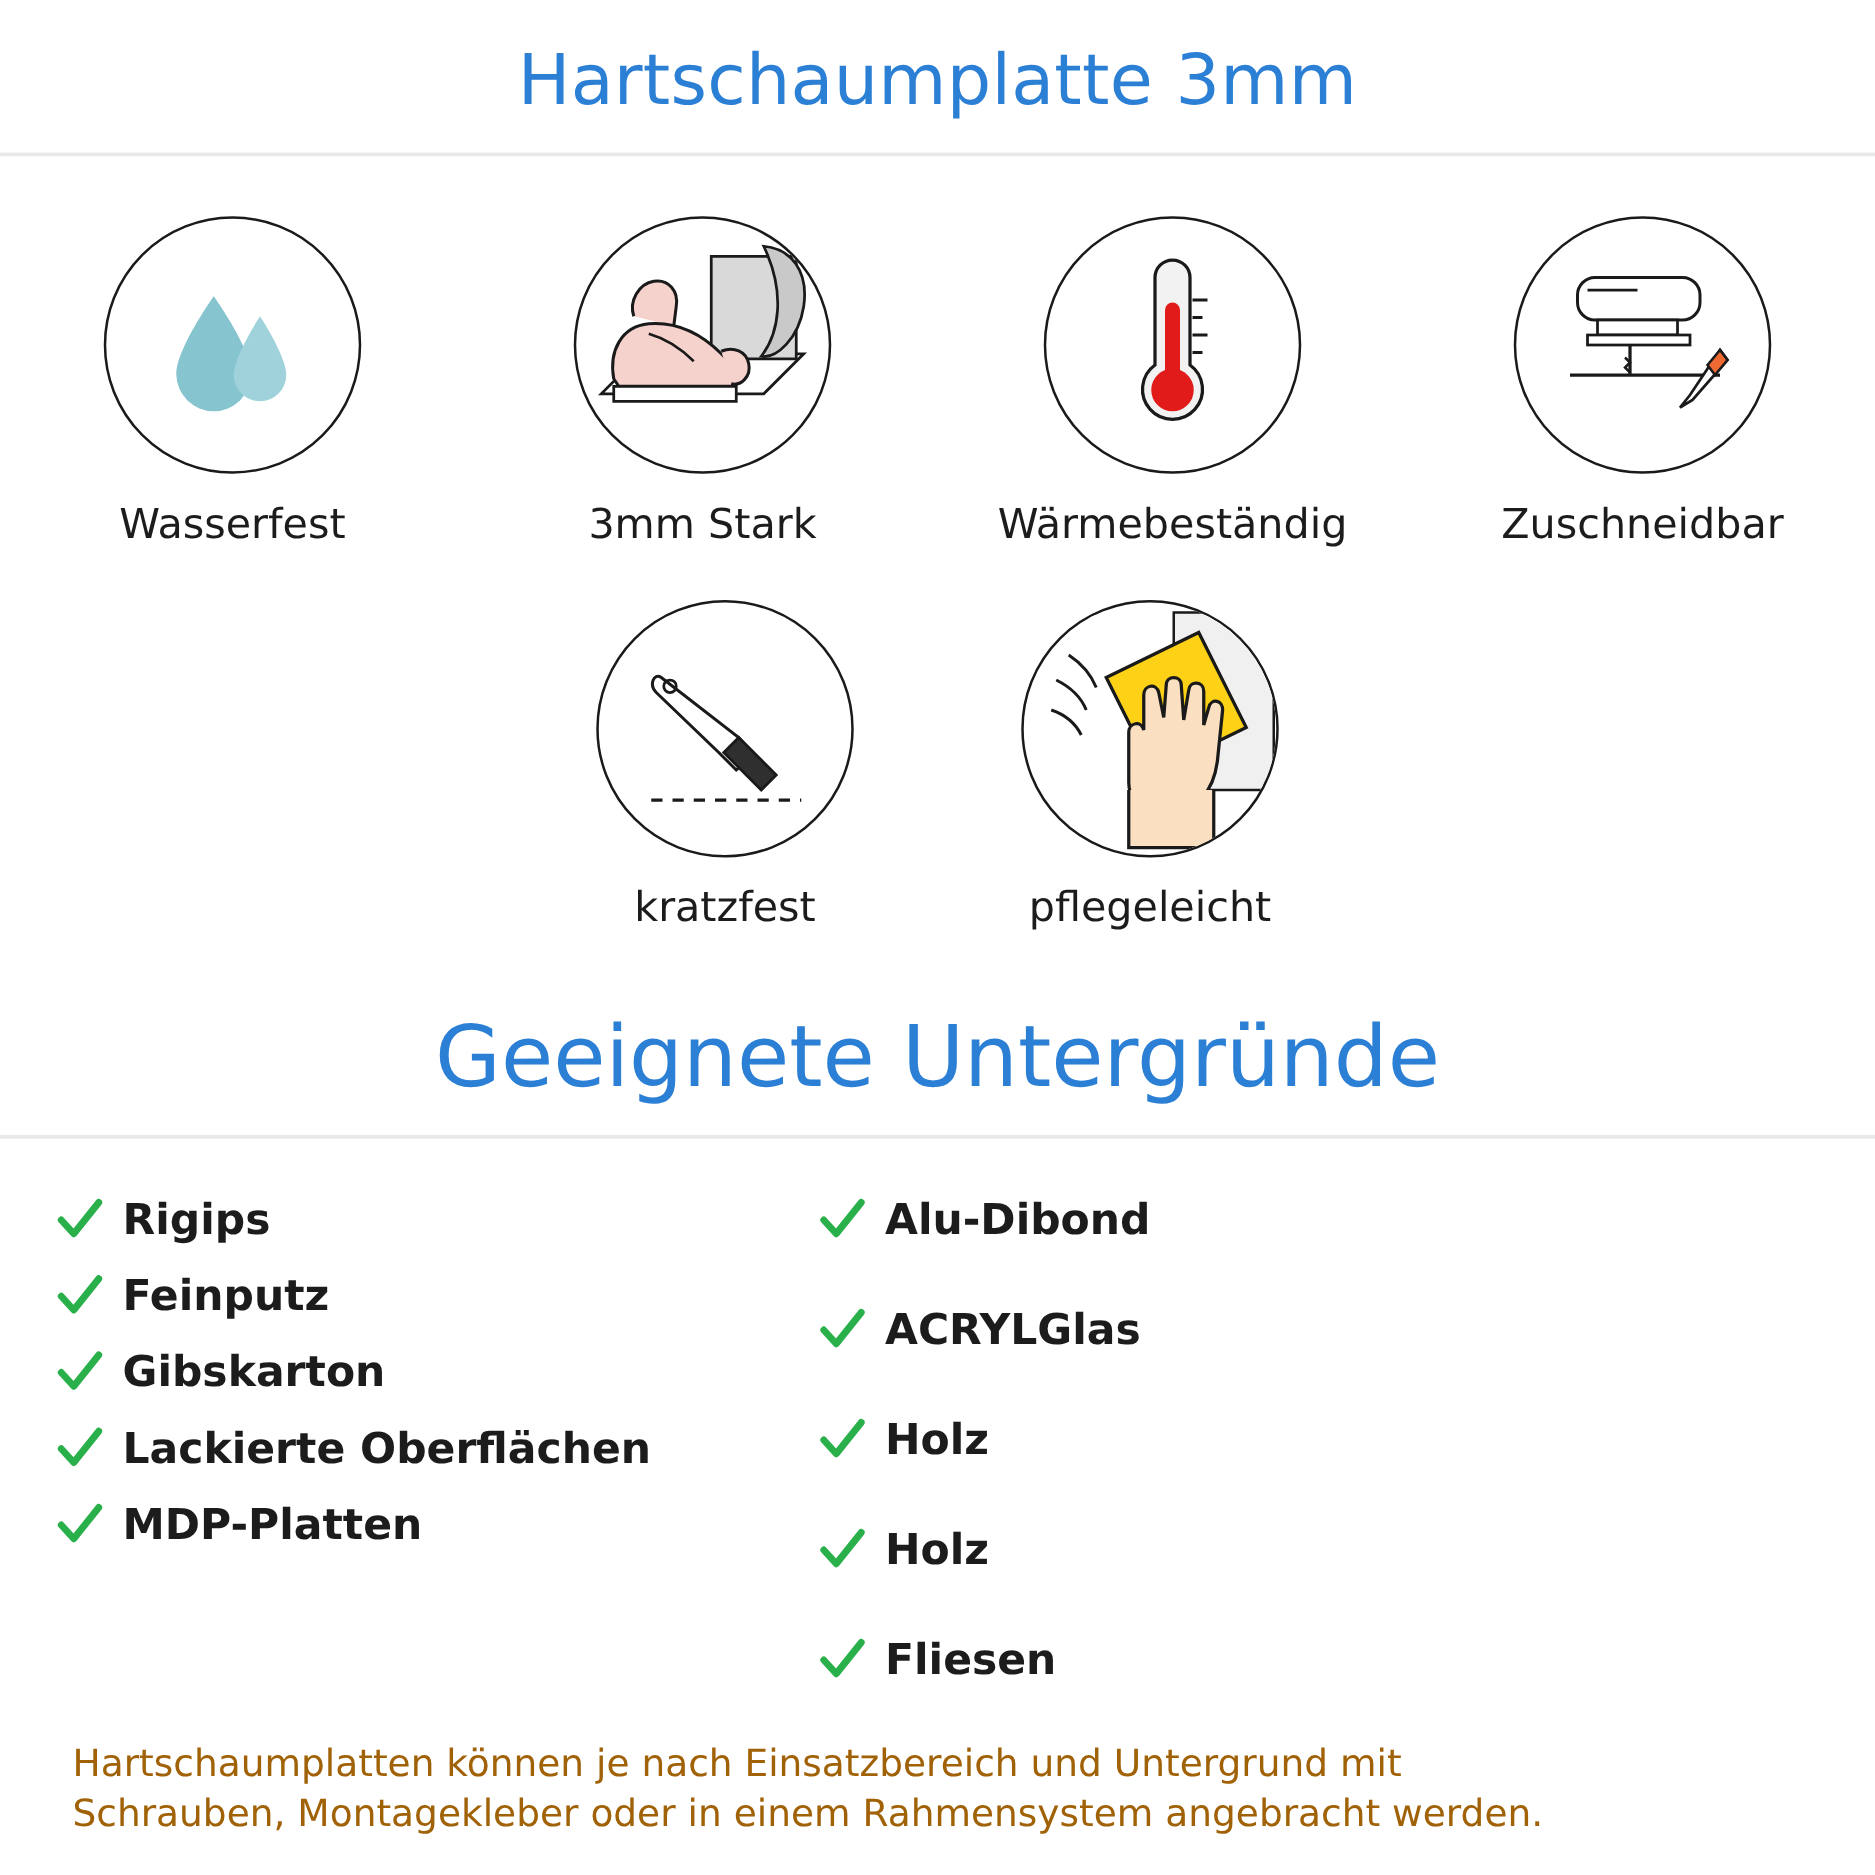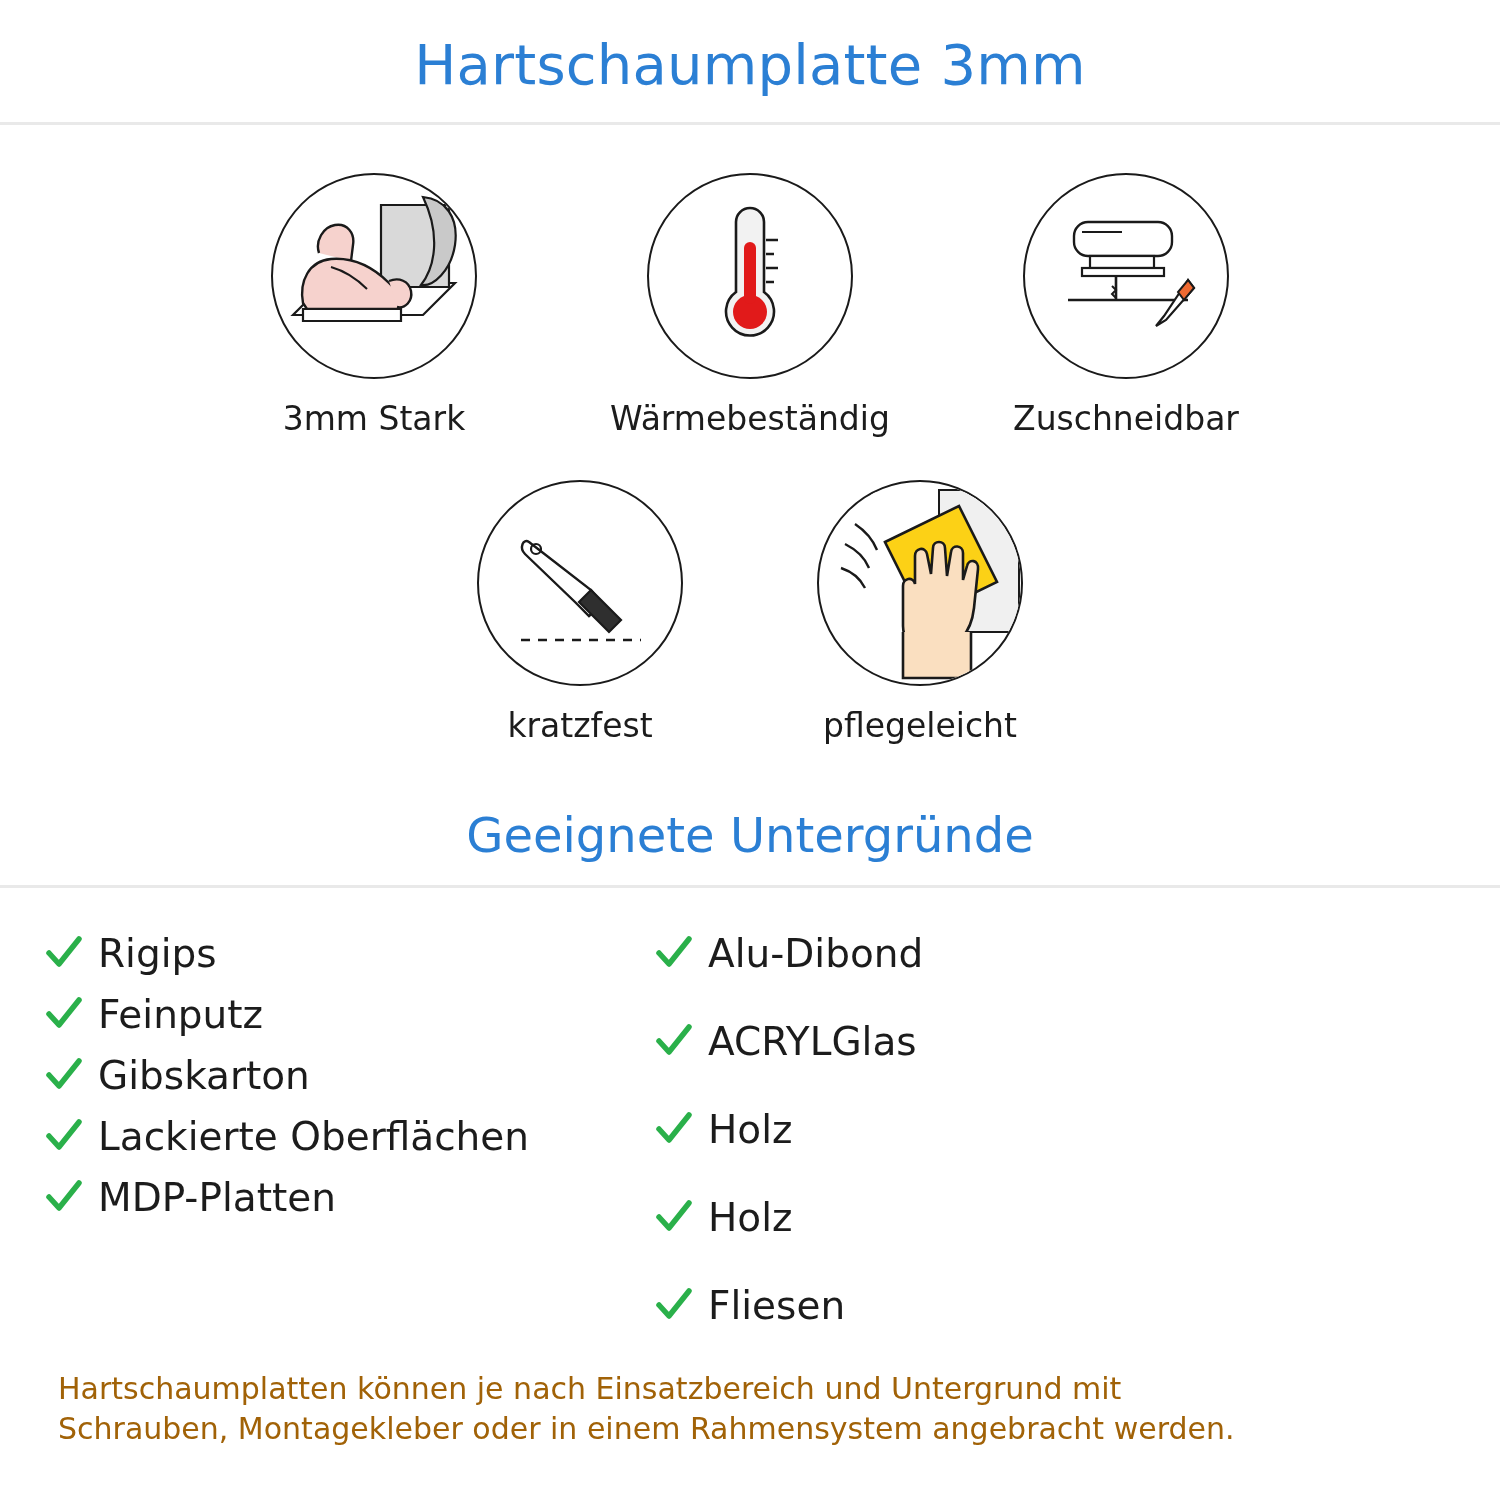--- a/index.html
+++ b/index.html
@@ -76,21 +76,21 @@
   }
 
   
   .sub-block {
     margin-top: 62px;
     text-align: center;
     padding-bottom: 22px;
     border-bottom: 3px solid #e9e9e9;
   }
   .sub-title {
-    font-size: 48px;
+    font-size: 68px;
     color: #2b7fd4;
     font-weight: 400;
   }
 
   
   .substrates {
     display: flex;
     padding: 36px 44px 0 44px;
     gap: 0;
   }
@@ -108,24 +108,25 @@
     gap: 14px;
     height: 59px;
   }
   .check {
     flex: 0 0 auto;
     width: 40px;
     height: 40px;
     display: block;
   }
   .sub-text {
-    font-size: 39px;
+    font-size: 34px;
     color: #1c1c1c;
     white-space: nowrap;
     line-height: 1;
+    font-weight: bold;
   }
 
   
   .note {
     margin-top: 34px;
     padding: 0 58px;
     color: #a16207;
     font-size: 30px;
     line-height: 1.34;
   }
@@ -137,20 +138,31 @@
 <div class="page">
 
   <div class="title-block">
     <div class="main-title">Hartschaumplatte 3mm</div>
   </div>
 
   <div class="features">
 
     <div class="feature-row row1">
 
+      <div class="feature">
+        <div class="circle">
+          <span>
+            <svg width="150" height="150" viewBox="0 0 150 150">
+              <path d="M60 36 C60 36 30 78 30 98 a30 30 0 0 0 60 0 C90 78 60 36 60 36 Z" fill="#86c4cf"></path>
+              <path d="M97 52 C97 52 76 84 76 99 a21 21 0 0 0 42 0 C118 84 97 52 97 52 Z" fill="#9fd2db"></path>
+            </svg>
+          </span>
+        </div>
+        <div class="feature-label">Wasserfest</div>
+      </div>
 
       <div class="feature">
         <div class="circle">
           <span>
             <svg width="202" height="202" viewBox="0 0 202 202">
 
               <path d="M20 140 L150 140 L182 108 L52 108 Z" fill="#ffffff" stroke="#1a1a1a" stroke-width="2.2"></path>
               <path d="M108 30 L176 30 L176 112 L108 112 Z" fill="#d9d9d9" stroke="#1a1a1a" stroke-width="2.2"></path>
               <path d="M150 22 C172 24 186 42 182 70 C178 96 160 112 148 110 C162 92 168 60 150 22 Z" fill="#c9c9c9" stroke="#1a1a1a" stroke-width="2.2"></path>
 

